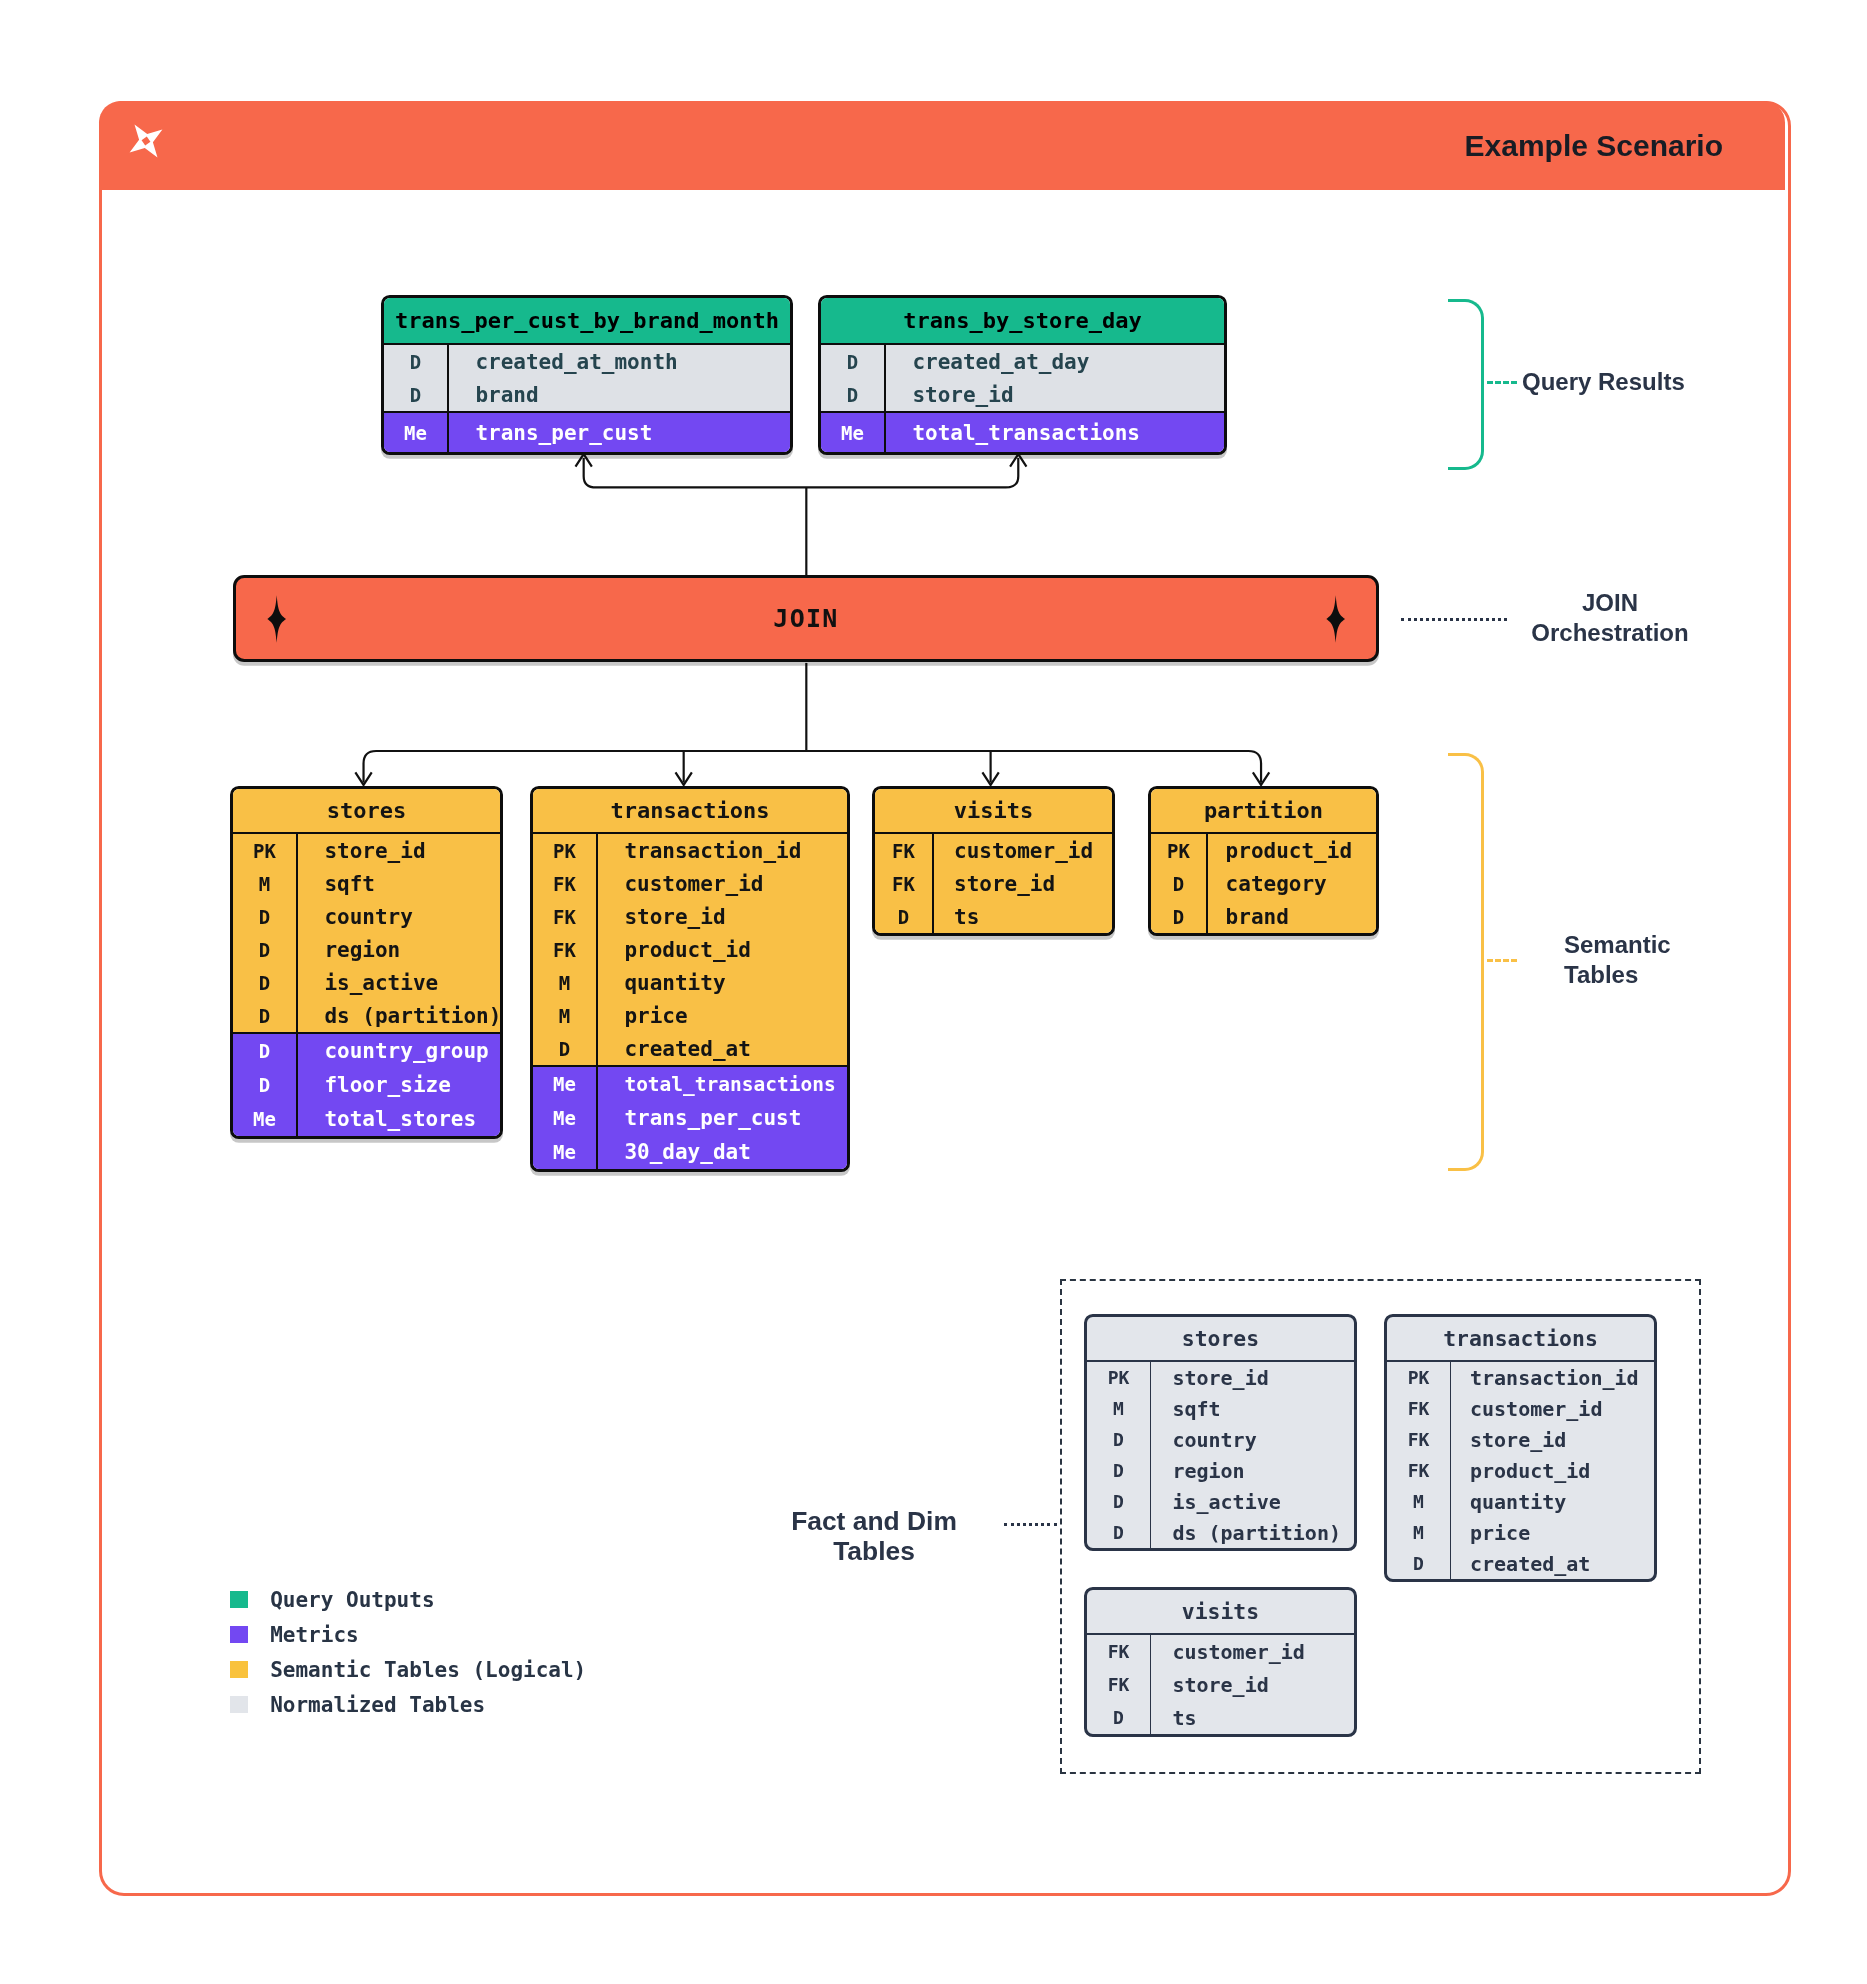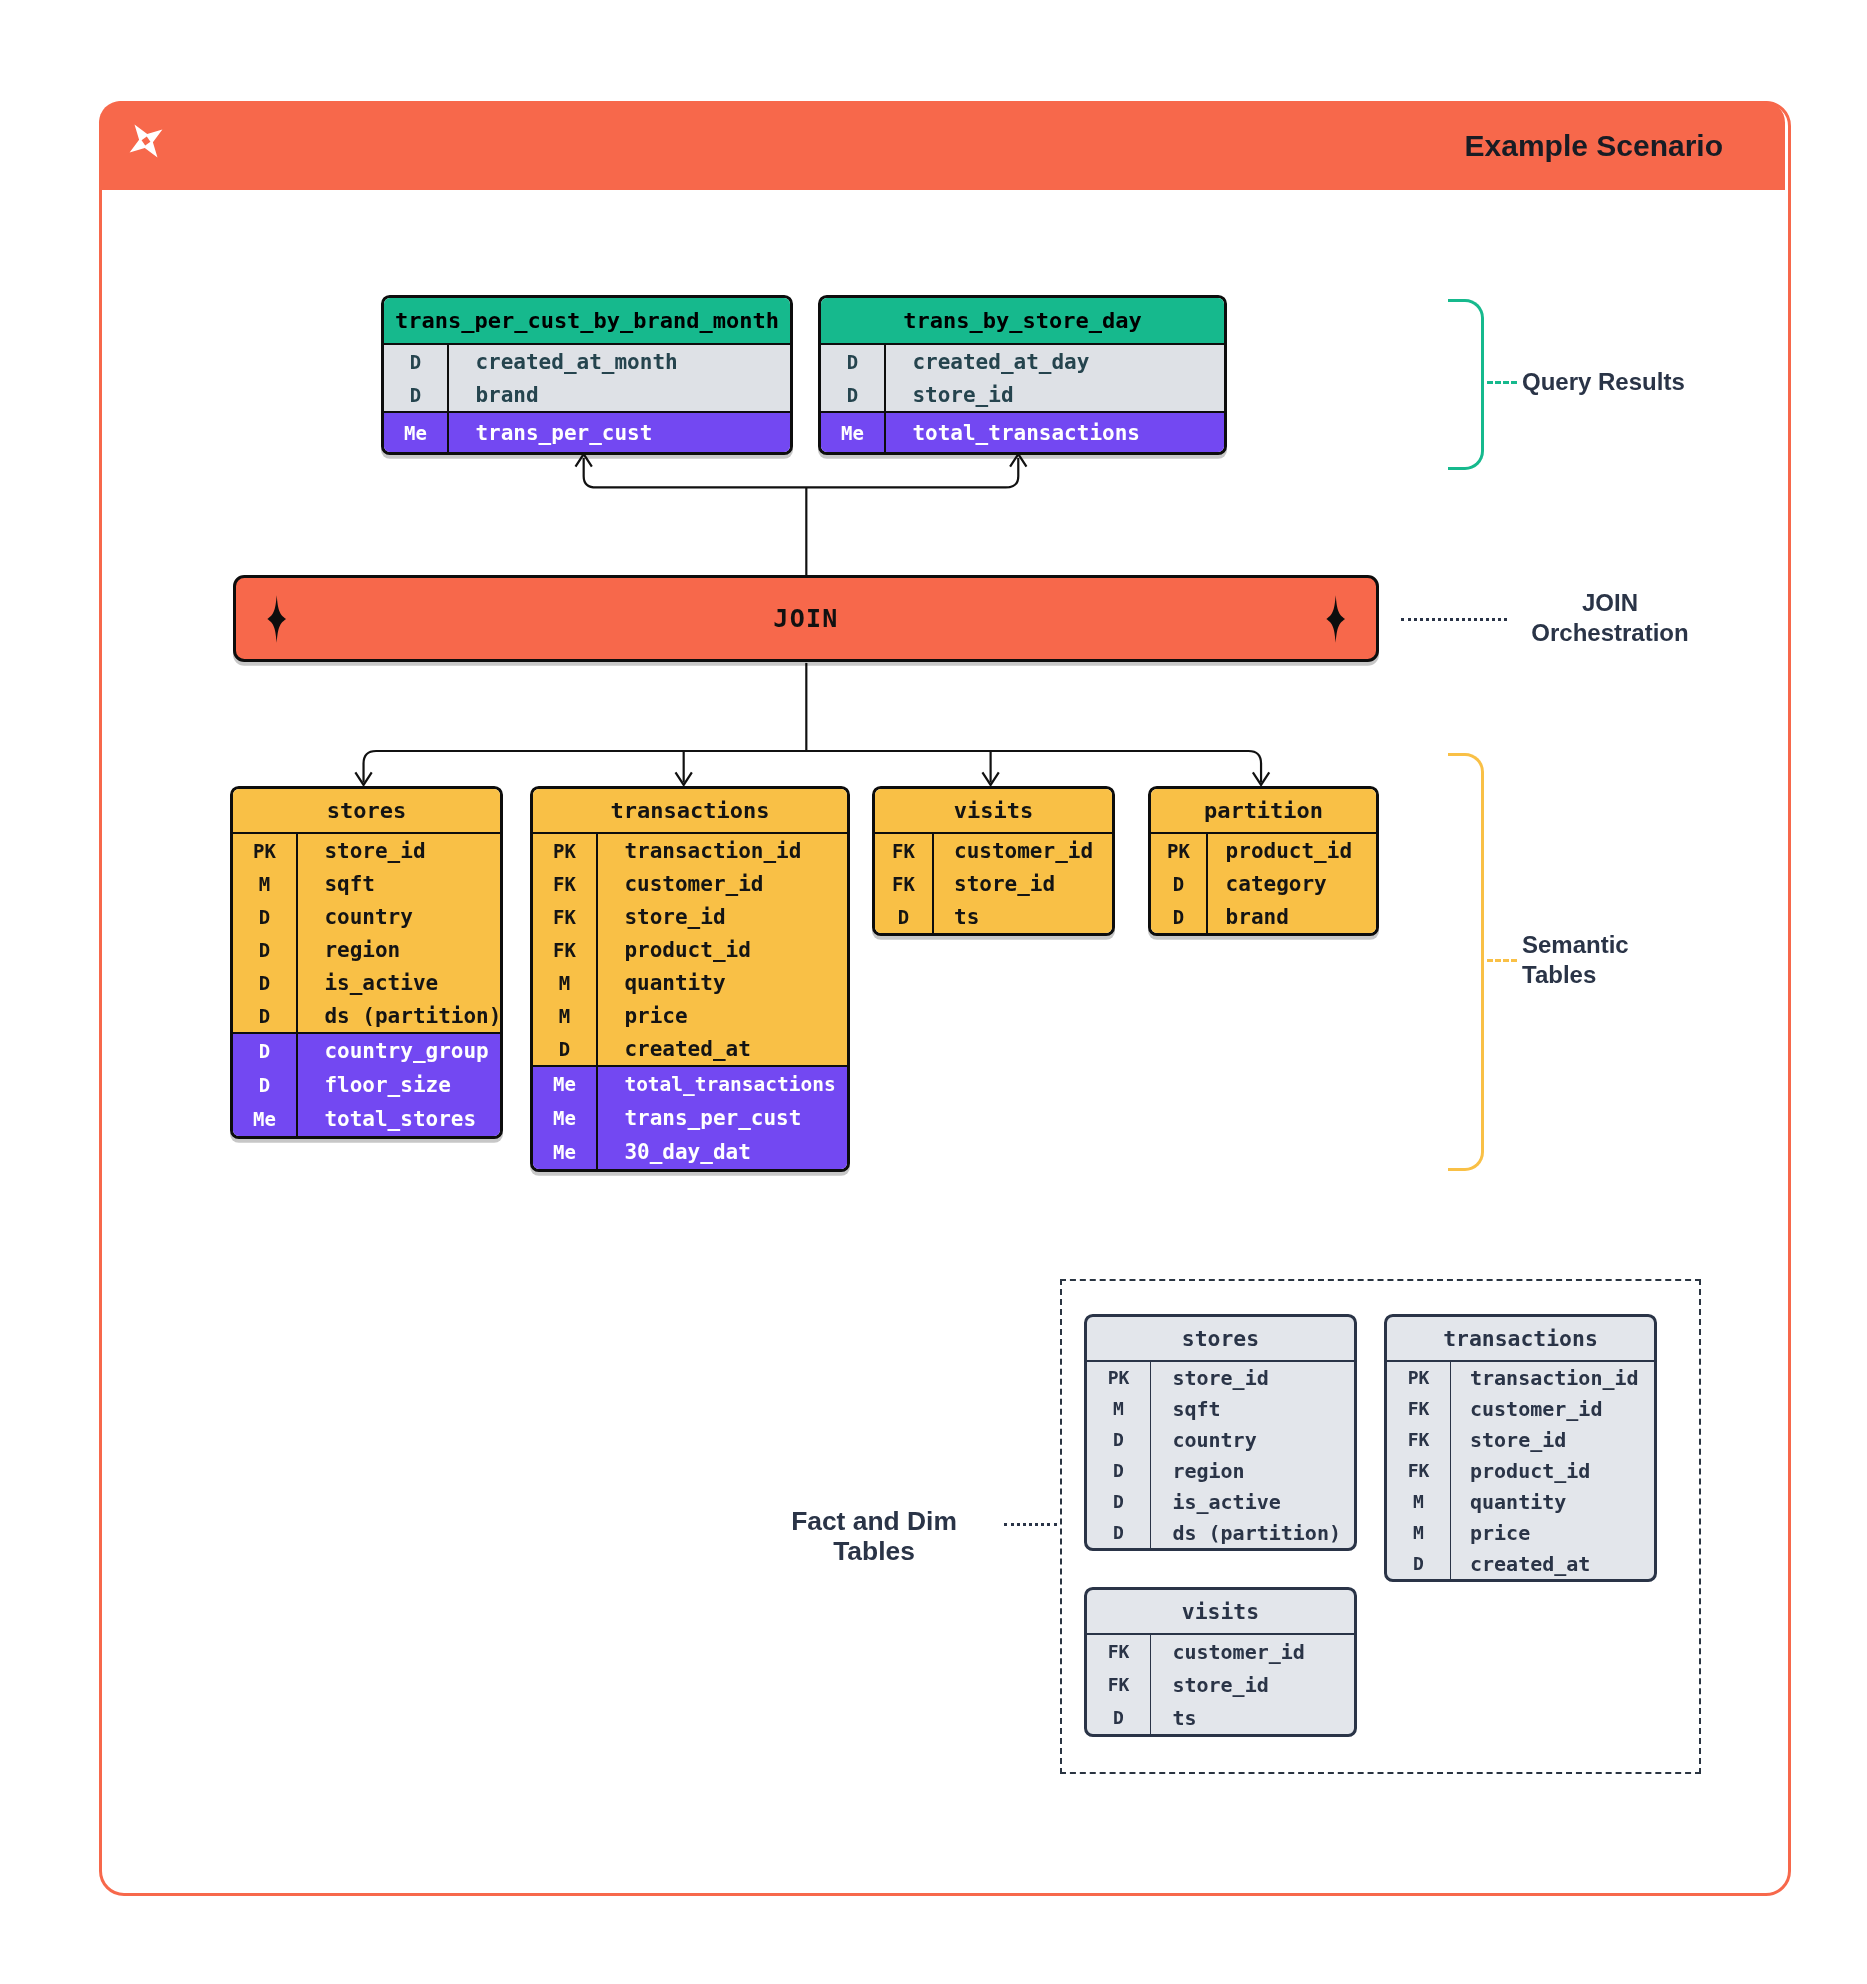--- a/index.html
+++ b/index.html
@@ -61,21 +61,21 @@
   #bracket-yellow{left:1448px;top:753px;height:412px;border-color:#F9C046;}
   .lead{height:0;}
   #lead-green{left:1487px;top:381px;width:30px;border-top:3.8px dashed #16B98D;}
   #lead-join{left:1401px;top:618px;width:106px;border-top:3.8px dotted #2A3447;}
   #lead-yellow{left:1487px;top:959px;width:30px;border-top:3.8px dashed #F9C046;}
   #lead-fact{left:1004px;top:1523px;width:53px;border-top:3.8px dotted #2A3447;}
   .side-label{font-family:"Liberation Sans",sans-serif;font-weight:bold;font-size:24px;
               color:#2A3447;line-height:30px;}
   #label-query{left:1522px;top:367px;}
   #label-join{left:1522px;top:588px;width:176px;text-align:center;}
-  #label-semantic{left:1522px;top:930px;width:138px;}
+  #label-semantic{left:1564px;top:930px;width:138px;}
   #label-fact{left:748px;top:1506px;width:252px;text-align:center;font-size:26.4px;}
 
   
   #dotted-box{left:1060px;top:1279px;width:637px;height:491px;border:2.5px dashed #2A3441;}
 
   
   .legend-row{display:flex;align-items:center;gap:22.6px;height:35px;}
   .swatch{width:17.6px;height:17.6px;flex:0 0 17.6px;}
   .legend-label{font-size:21px;font-weight:bold;color:#283445;white-space:nowrap;}
   .sw-green{background:#16B98D;} .sw-purple{background:#7348F2;}
@@ -385,15 +385,33 @@
           <div class="key">FK</div>
           <div class="name" style="padding-left:21.4px;">store_id</div>
         </div>
       <div class="row" style="height:33px;">
           <div class="key">D</div>
           <div class="name" style="padding-left:21.4px;">ts</div>
         </div>
     </div>
   </div>
 
+  <div class="abs" style="left:230px;top:1582px;">
+    <div class="legend-row">
+      <div class="swatch sw-green"></div>
+      <div class="legend-label">Query Outputs</div>
+    </div>
+    <div class="legend-row">
+      <div class="swatch sw-purple"></div>
+      <div class="legend-label">Metrics</div>
+    </div>
+    <div class="legend-row">
+      <div class="swatch sw-yellow"></div>
+      <div class="legend-label">Semantic Tables (Logical)</div>
+    </div>
+    <div class="legend-row">
+      <div class="swatch sw-gray"></div>
+      <div class="legend-label">Normalized Tables</div>
+    </div>
+  </div>
 
 </div>
 
 
 </body></html>

